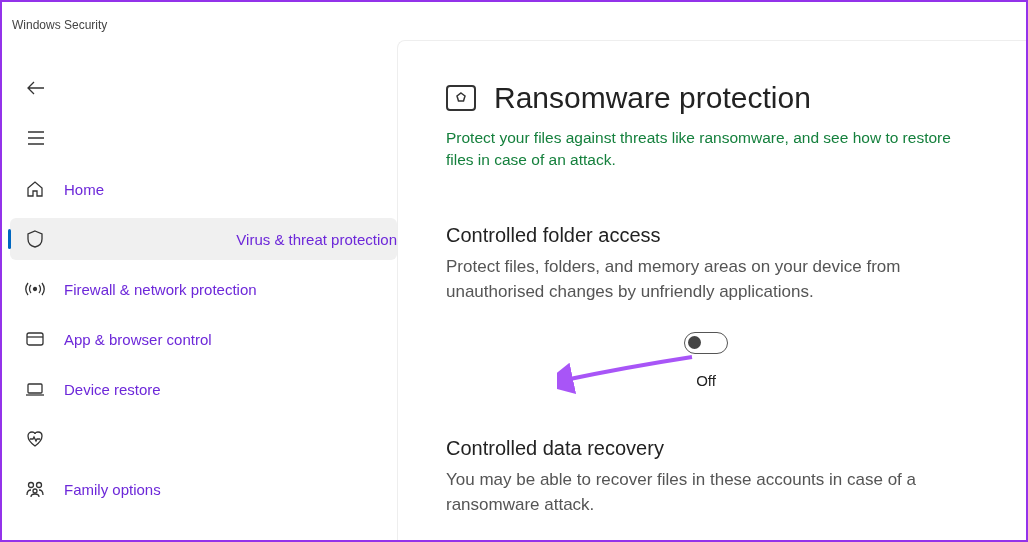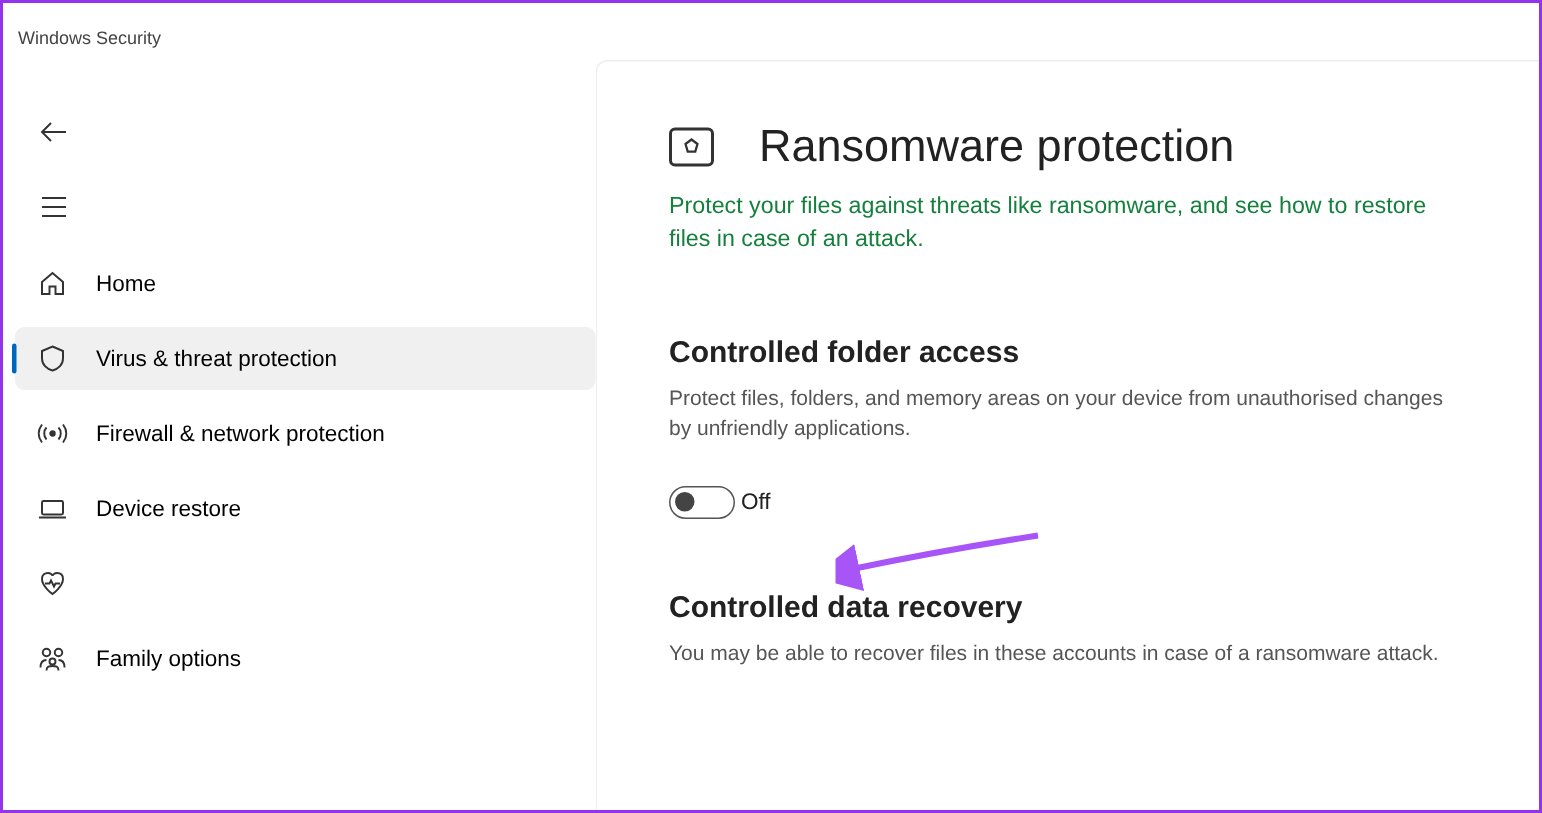--- a/index.html
+++ b/index.html
@@ -43,23 +43,23 @@
     .nav-item {
       display: flex;
       align-items: center;
       height: 42px;
       padding-left: 14px;
       border-radius: 6px;
       cursor: pointer;
       margin-bottom: 8px;
       position: relative;
       font-size: 15px;
-      color: #000000;
-    }
-    .nav-item.active { background: #f0f0f0; }
+      color: #6d28d9;
+    }
+    .nav-item.active { background: #f0f0f0; justify-content: space-between; }
     .nav-item.active::before {
       content: "";
       position: absolute;
       left: -2px;
       top: 11px;
       height: 20px;
       width: 3px;
       background: #0067c0;
       border-radius: 2px;
     }
@@ -76,21 +76,21 @@
       flex: 1;
       padding: 40px 60px 20px 48px;
       border-top-left-radius: 8px;
       border-left: 1px solid #eee;
       border-top: 1px solid #eee;
       margin-top: -8px;
     }
     .heading-row {
       display: flex;
       align-items: center;
-      gap: 30px;
+      gap: 18px;
       margin-bottom: 12px;
     }
     .page-icon {
       width: 30px;
       height: 26px;
       border: 2px solid #333;
       border-radius: 4px;
       display: flex;
       align-items: center;
       justify-content: center;
@@ -101,35 +101,36 @@
       color: #222;
     }
     .page-desc {
       font-size: 15.5px;
       color: #15803d;
       line-height: 1.45;
       margin-bottom: 52px;
     }
     h2 {
       font-size: 20px;
-      font-weight: 700;
+      font-weight: 400;
       color: #222;
       margin-bottom: 8px;
     }
     .section-desc {
-      font-size: 14px;
+      font-size: 17px;
       color: #555;
       line-height: 1.45;
       margin-bottom: 28px;
     }
     .toggle-row {
       display: flex;
       align-items: center;
-      gap: 4px;
+      gap: 18px;
       margin-bottom: 48px;
+      flex-direction: column;
     }
     .toggle {
       width: 44px;
       height: 22px;
       border: 1.5px solid #555;
       border-radius: 12px;
       background: #fff;
       position: relative;
       cursor: pointer;
     }
@@ -202,20 +203,29 @@
       <div class="nav-item">
         <span class="nav-icon">
           <svg width="20" height="20" viewBox="0 0 20 20" stroke="#333" stroke-width="1.3" fill="none">
               <circle cx="10" cy="10" r="1.5" fill="#333"></circle>
               <path d="M6 6 C4 8 4 12 6 14 M14 6 C16 8 16 12 14 14 M3 4 C0 8 0 12 3 16 M17 4 C20 8 20 12 17 16"></path>
             </svg>
         </span>
         <span>Firewall &amp; network protection</span>
       </div>
 
+      <div class="nav-item">
+        <span class="nav-icon">
+          <svg width="20" height="20" viewBox="0 0 20 20" stroke="#333" stroke-width="1.3" fill="none">
+              <rect x="2" y="4" width="16" height="12" rx="2"></rect>
+              <path d="M2 8 H18"></path>
+            </svg>
+        </span>
+        <span>App &amp; browser control</span>
+      </div>
 
       <div class="nav-item">
         <span class="nav-icon">
           <svg width="20" height="20" viewBox="0 0 20 20" stroke="#333" stroke-width="1.3" fill="none">
               <rect x="3" y="5" width="14" height="9" rx="1"></rect>
               <path d="M1 16 H19"></path>
             </svg>
         </span>
         <span>Device restore</span>
       </div>

